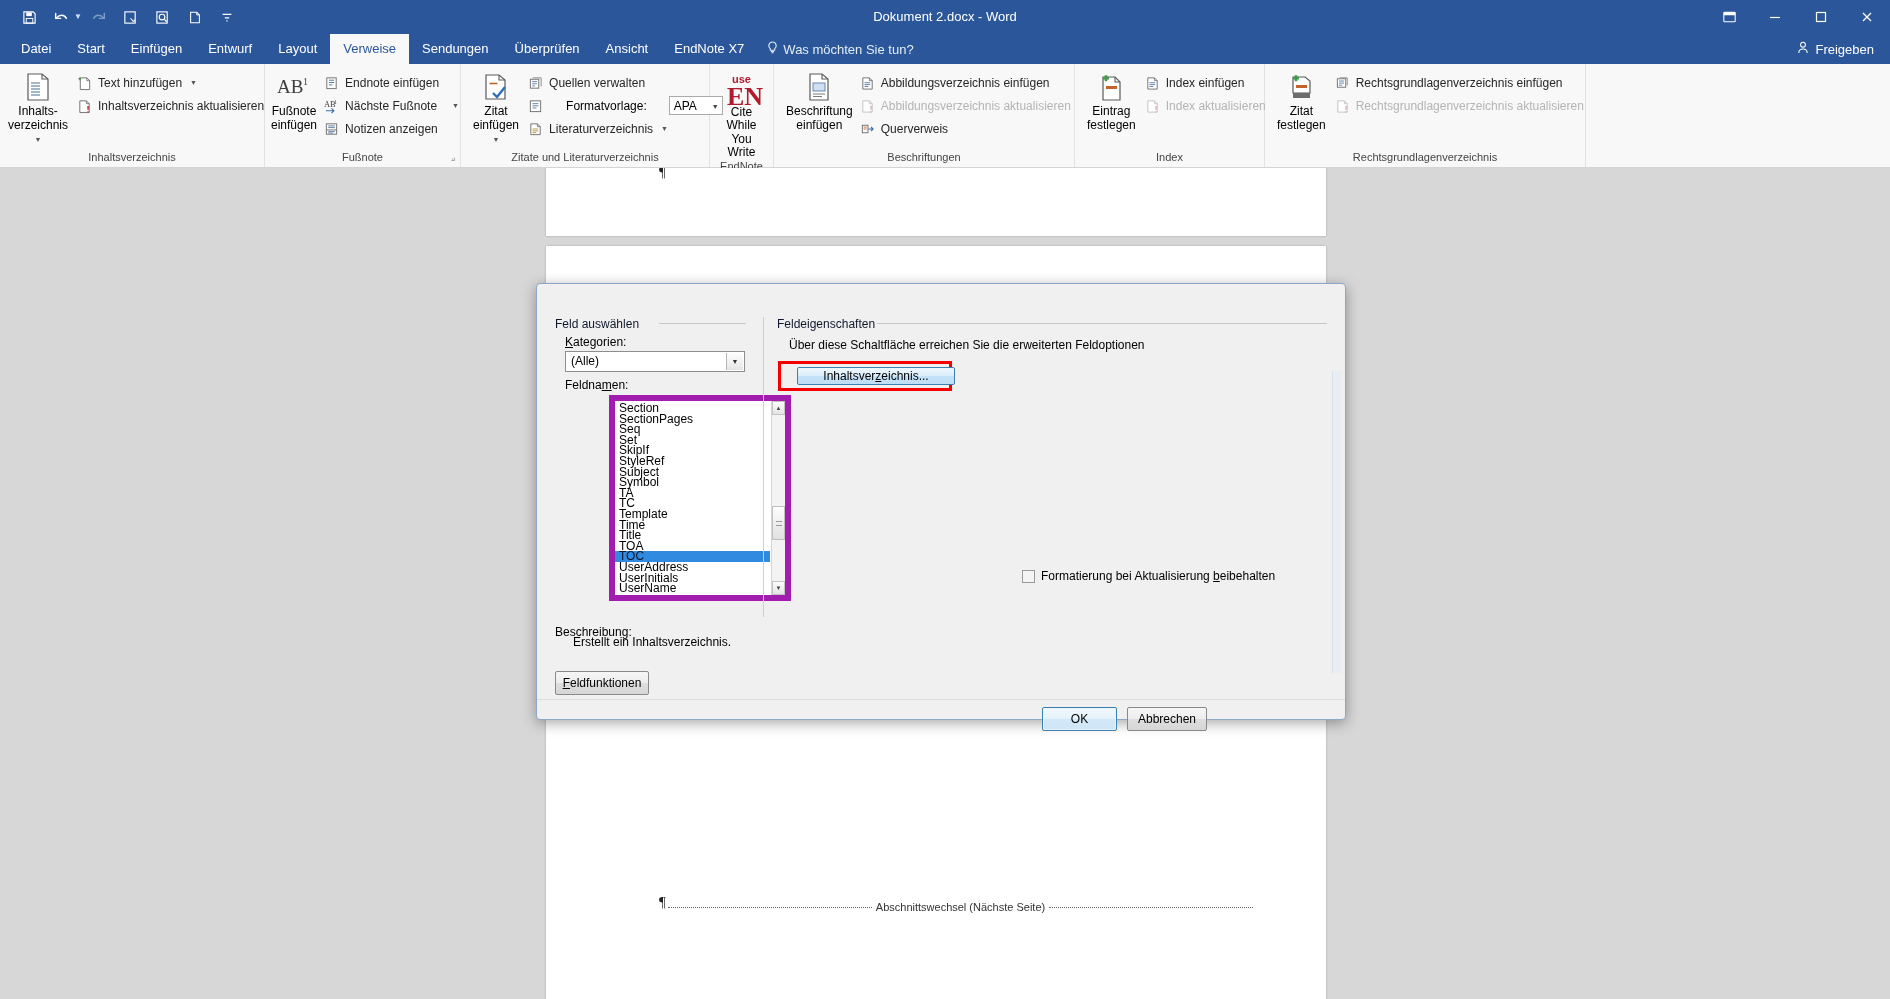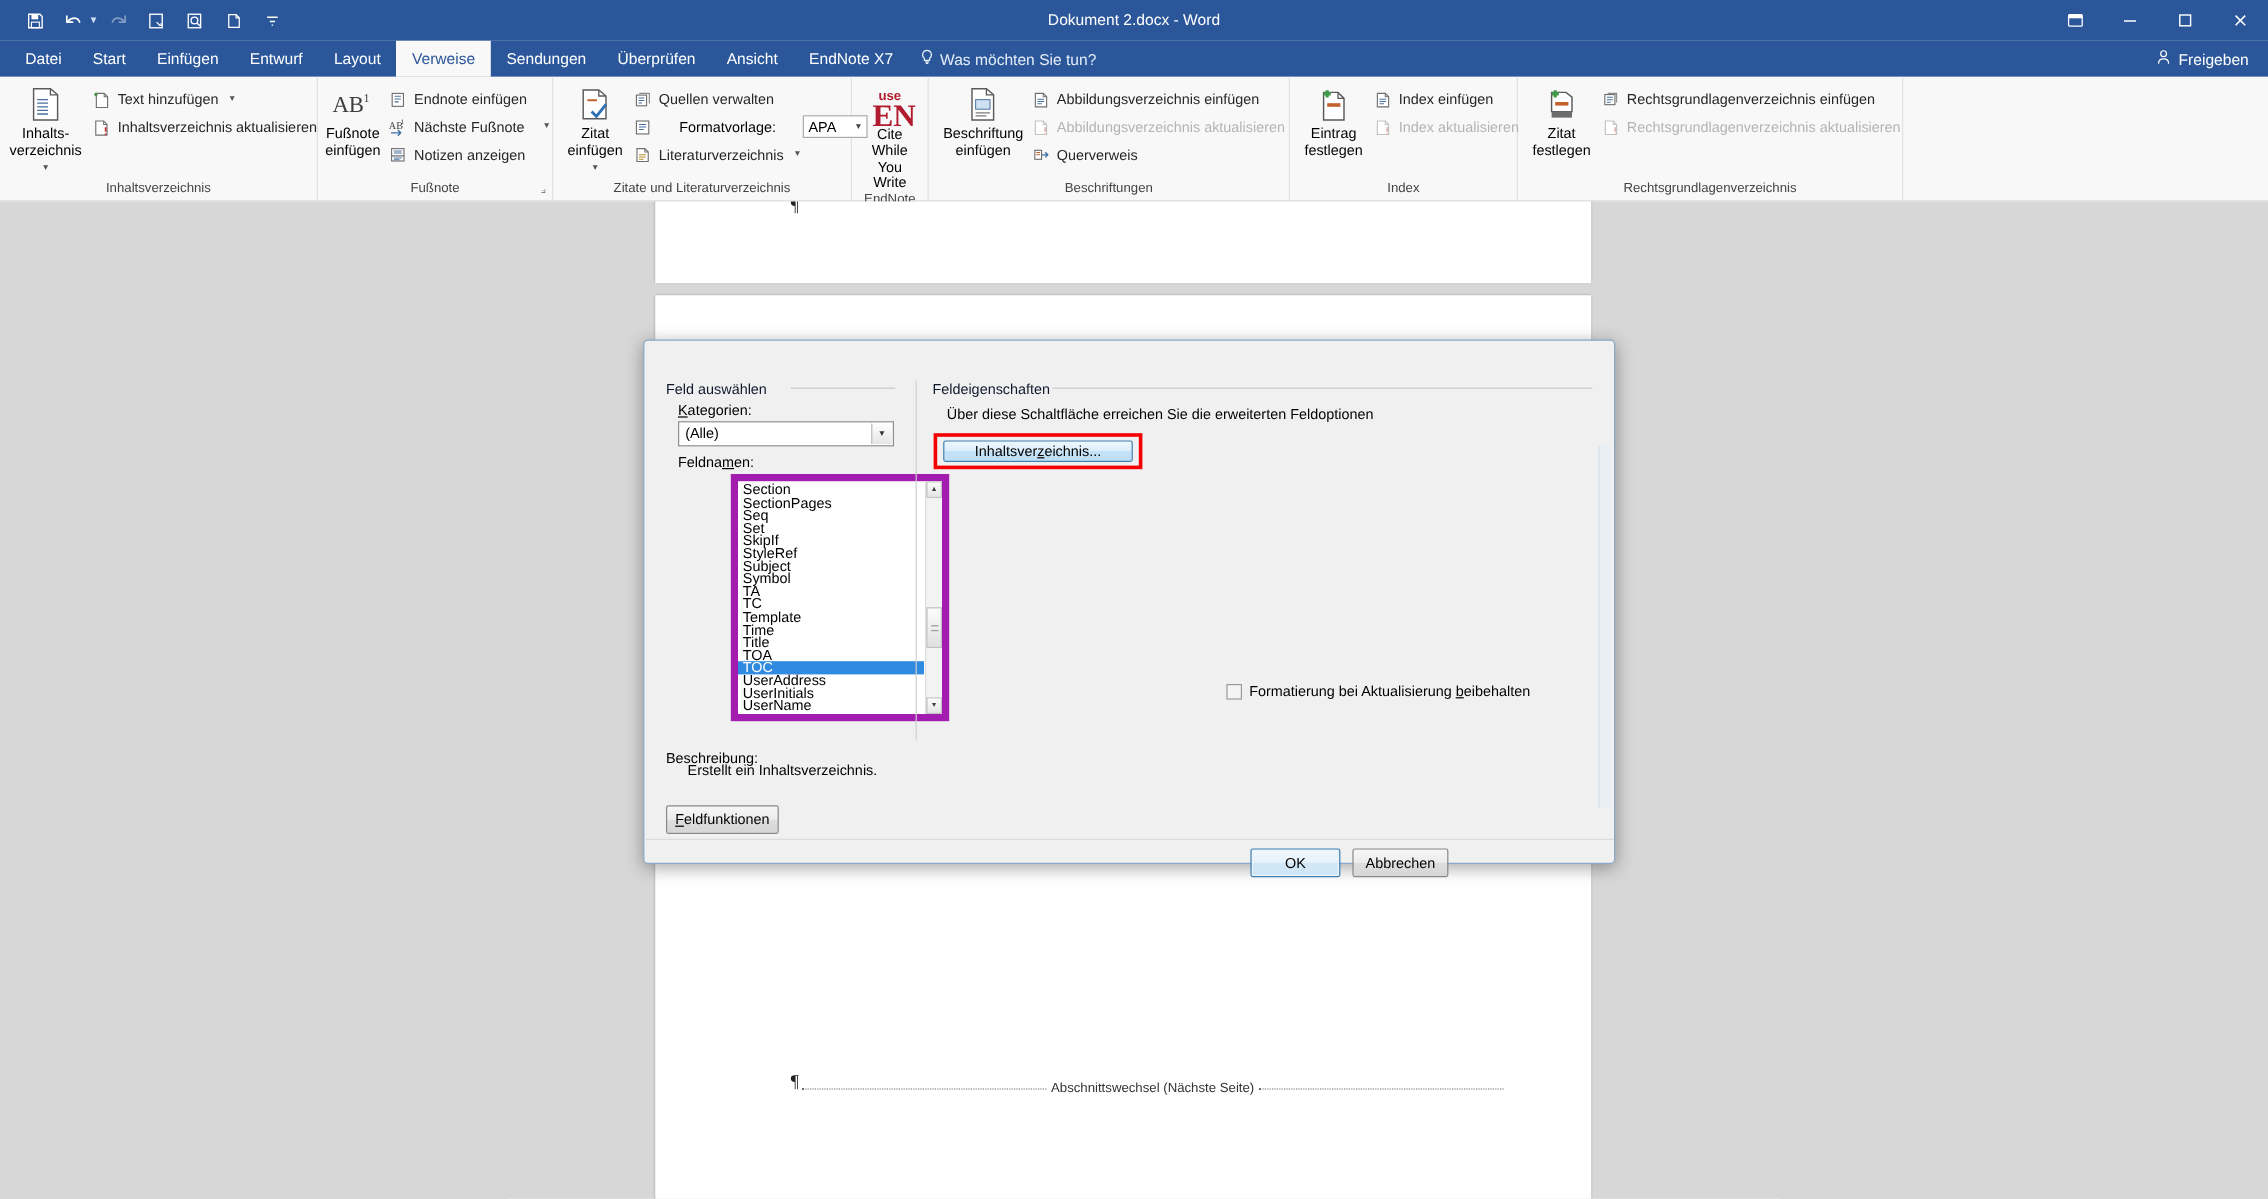--- a/index.html
+++ b/index.html
@@ -218,21 +218,21 @@
   .listbox {
     background: #ffffff; border: 6px solid #a21caf;
     overflow: hidden; position: relative; margin-left: 44px;
   }
   .listitem {
     height: 10.6px; line-height: 10.6px;
     padding-left: 4px;
     font-size: 12px; white-space: nowrap;
     font-family: "Liberation Sans", sans-serif;
   }
-  .listitem.sel { background: #2f8ae0; color: #ffffff; }
+  .listitem.sel { background: #2f8ae0; color: #0f172a; }
 
   .vscroll {
     position: absolute; right: 0; top: 0; bottom: 0; width: 14px;
     background: #f0f0f0; border-left: 1px solid #d6d6d6;
     display: flex; flex-direction: column;
   }
   .scr-btn {
     height: 14px; background: linear-gradient(to bottom,#fdfdfd,#e4e4e4);
     border: 1px solid #c3c3c3; display: flex; align-items: center; justify-content: center;
     font-size: 6px; color: #444;
@@ -259,20 +259,21 @@
     color: #000;
   }
   .btn.primary {
     border: 1px solid #3c7fb1;
     box-shadow: inset 0 0 0 1px #eaf4fd;
     background: linear-gradient(to bottom,#f2f8fd 0%,#e6f2fb 48%,#d2e8f8 52%,#cfe6f7 100%);
   }
   .btn.bluehl {
     border: 1px solid #3c7fb1;
     background: linear-gradient(to bottom,#eef7fd 0%,#dbeefb 48%,#c4e2f7 52%,#bfdff6 100%);
+    margin-left: 11px;
   }
   .redbox {
     position: absolute;
     border: 3px solid #f40000;
     background: transparent;
   }
   .cbx {
     width: 13px; height: 13px;
     border: 1px solid #9a9a9a; background: #f4f4f4;
     display: inline-block; vertical-align: middle;

